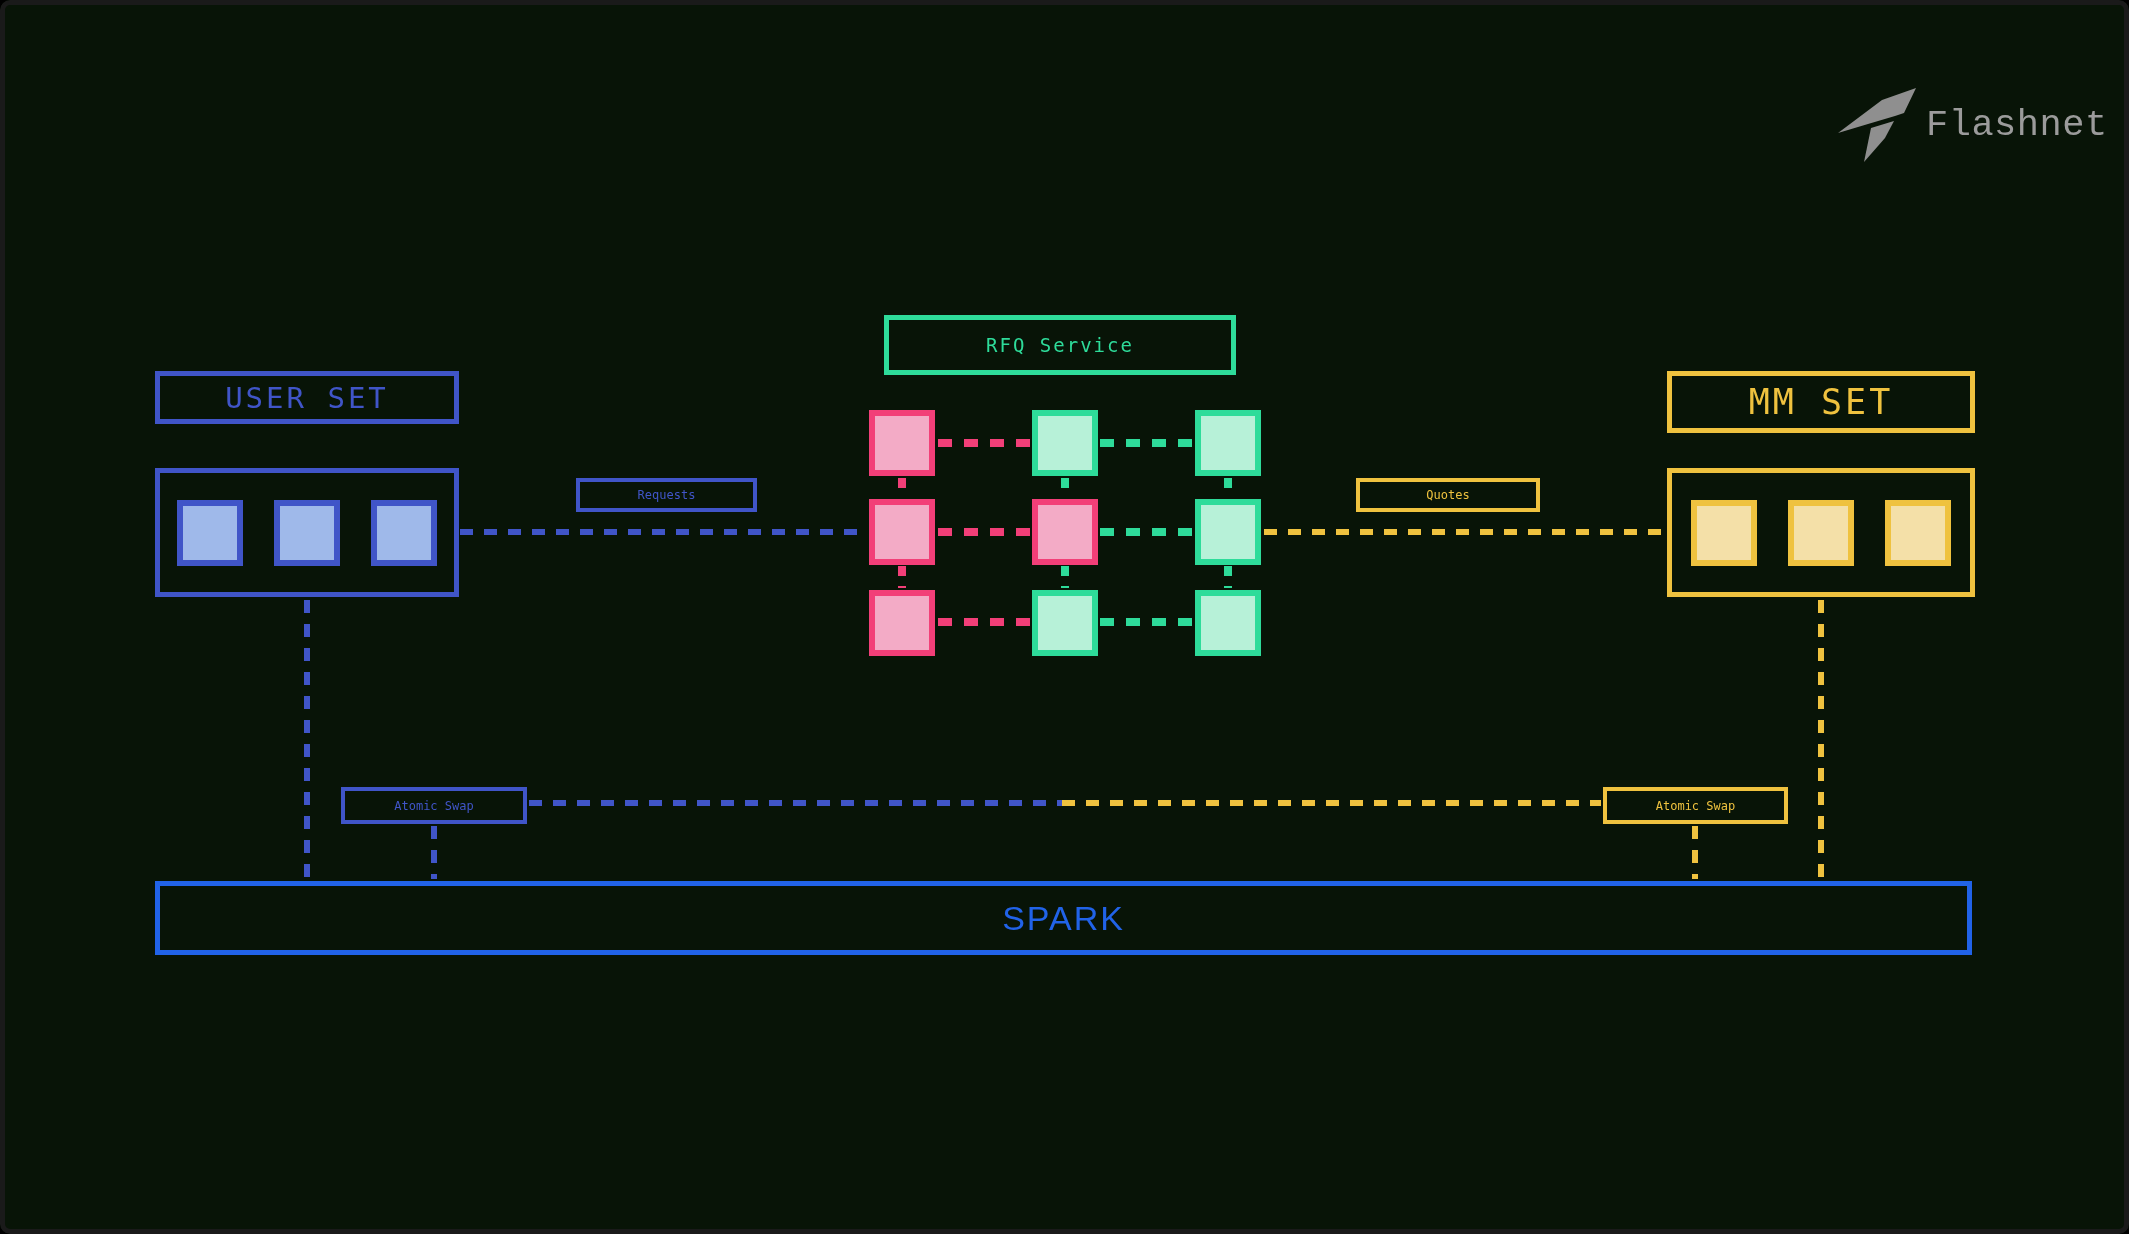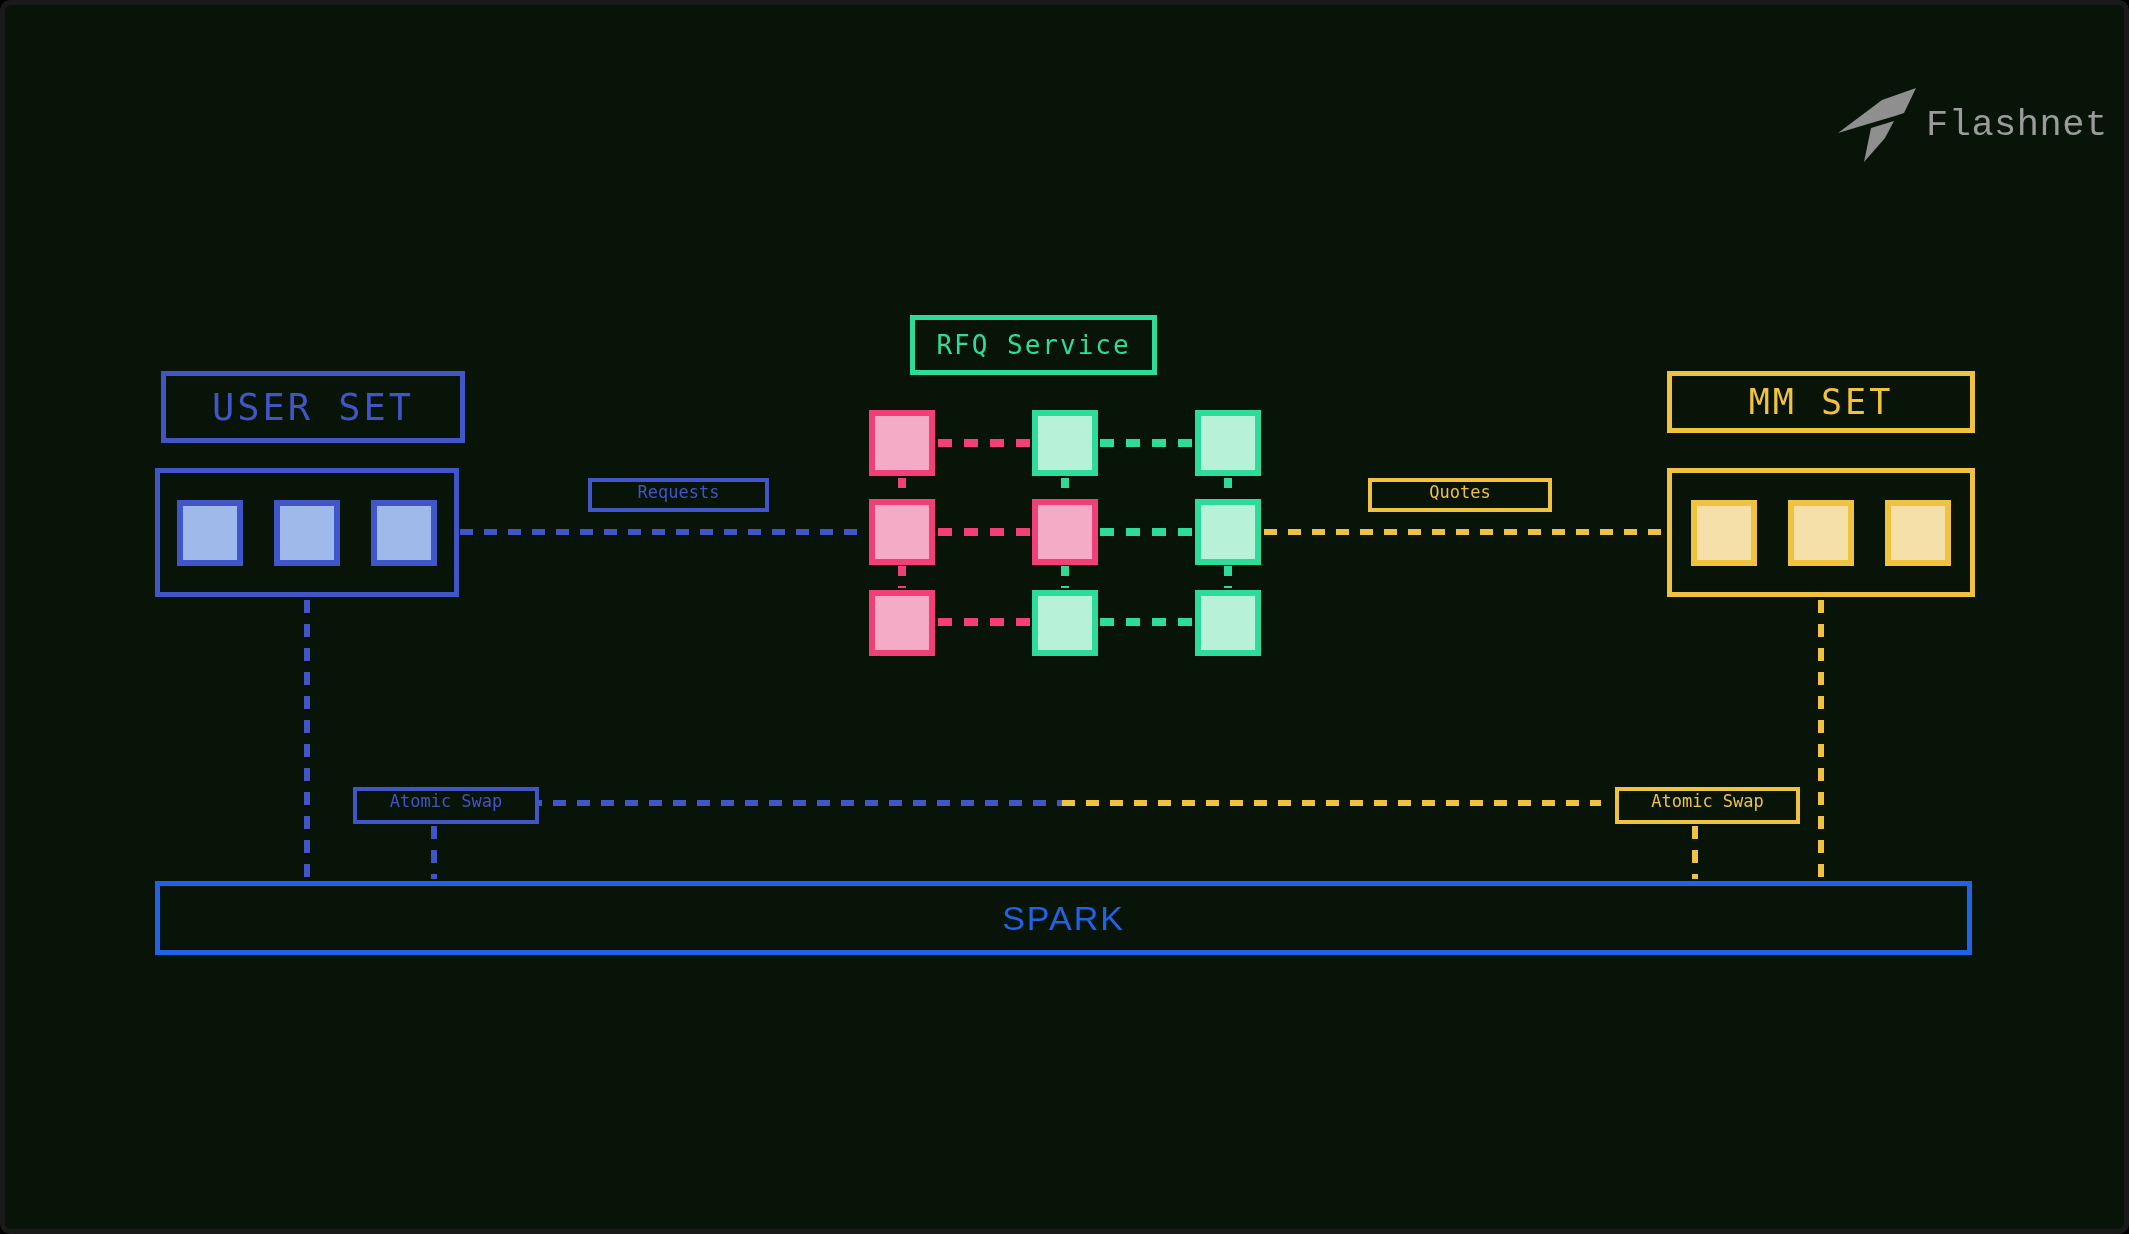--- a/index.html
+++ b/index.html
@@ -28,38 +28,38 @@
   .page-title{
     position:absolute;left:78px;top:66px;
     font-family:"Liberation Serif",serif;font-size:76px;color:var(--title);
     letter-spacing:1px;
   }
   .logo{position:absolute;left:1838px;top:88px;display:flex;align-items:center;gap:10px;font-family:Liberation Mono, monospace;}
   .logo-text{font-size:37px;color:var(--logo-gray);letter-spacing:.5px;}
   
   .node-box{position:absolute;display:flex;align-items:center;justify-content:center;
     font-family:"DejaVu Sans Mono",monospace;}
-  .rfq-service{left:910px;top:315px;width:247px;height:60px;border:5px solid var(--teal);
-    color:var(--teal);font-size:26px;letter-spacing:2px;}
-  .user-set-label{left:155px;top:371px;width:304px;height:72px;border:5px solid var(--blue);
-    color:var(--blue);font-size:37px;letter-spacing:3px;margin-left:6px;}
+  .rfq-service{left:884px;top:315px;width:352px;height:60px;border:5px solid var(--teal);
+    color:var(--teal);font-size:19px;letter-spacing:2px;}
+  .user-set-label{left:155px;top:371px;width:304px;height:53px;border:5px solid var(--blue);
+    color:var(--blue);font-size:29px;letter-spacing:3px;}
   .mm-set-label{left:1667px;top:371px;width:308px;height:62px;border:5px solid var(--yellow);
     color:var(--yellow);font-size:35px;letter-spacing:3px;}
   .agent-container{position:absolute;top:468px;width:304px;height:129px;display:flex;
     align-items:center;justify-content:center;gap:31px;}
   .user-container{left:155px;border:5px solid var(--blue);}
   .mm-container{left:1667px;width:308px;border:5px solid var(--yellow);}
   .sq{width:66px;height:66px;}
   .sq-blue{border:6px solid var(--blue);background:var(--blue-fill);}
   .sq-yellow{border:6px solid var(--yellow);background:var(--cream);}
   .sq-pink{border:6px solid var(--pink);background:var(--pink-fill);}
   .sq-green{border:6px solid var(--teal);background:var(--mint);}
   .grid-sq{position:absolute;}
-  .edge-label{position:absolute;display:flex;align-items:flex-start;justify-content:center;
-    font-family:"DejaVu Sans Mono",monospace;font-size:17px;background:var(--bg);z-index:5;margin-left:12px;}
+  .edge-label{position:absolute;display:flex;align-items:center;justify-content:center;
+    font-family:"DejaVu Sans Mono",monospace;font-size:12px;background:var(--bg);z-index:5;}
   .requests-label{left:576px;top:478px;width:181px;height:34px;border:4px solid var(--blue);color:var(--blue);}
   .quotes-label{left:1356px;top:478px;width:184px;height:34px;border:4px solid var(--yellow);color:var(--yellow);}
   .atomic-left{left:341px;top:787px;width:186px;height:37px;border:4px solid var(--blue);color:var(--blue);}
   .atomic-right{left:1603px;top:787px;width:185px;height:37px;border:4px solid var(--yellow);color:var(--yellow);}
   .comms-caption{position:absolute;left:865px;top:684px;width:400px;text-align:center;
     font-family:"DejaVu Sans Mono",monospace;font-size:30px;color:var(--gray);letter-spacing:1px;}
   .spark-bar{left:155px;top:881px;width:1817px;height:74px;border:5px solid var(--spark);
     color:var(--spark);font-family:"Liberation Sans",sans-serif;font-size:34px;letter-spacing:2px;}
   .wires{position:absolute;inset:0;pointer-events:none;z-index:1;}
 </style>

